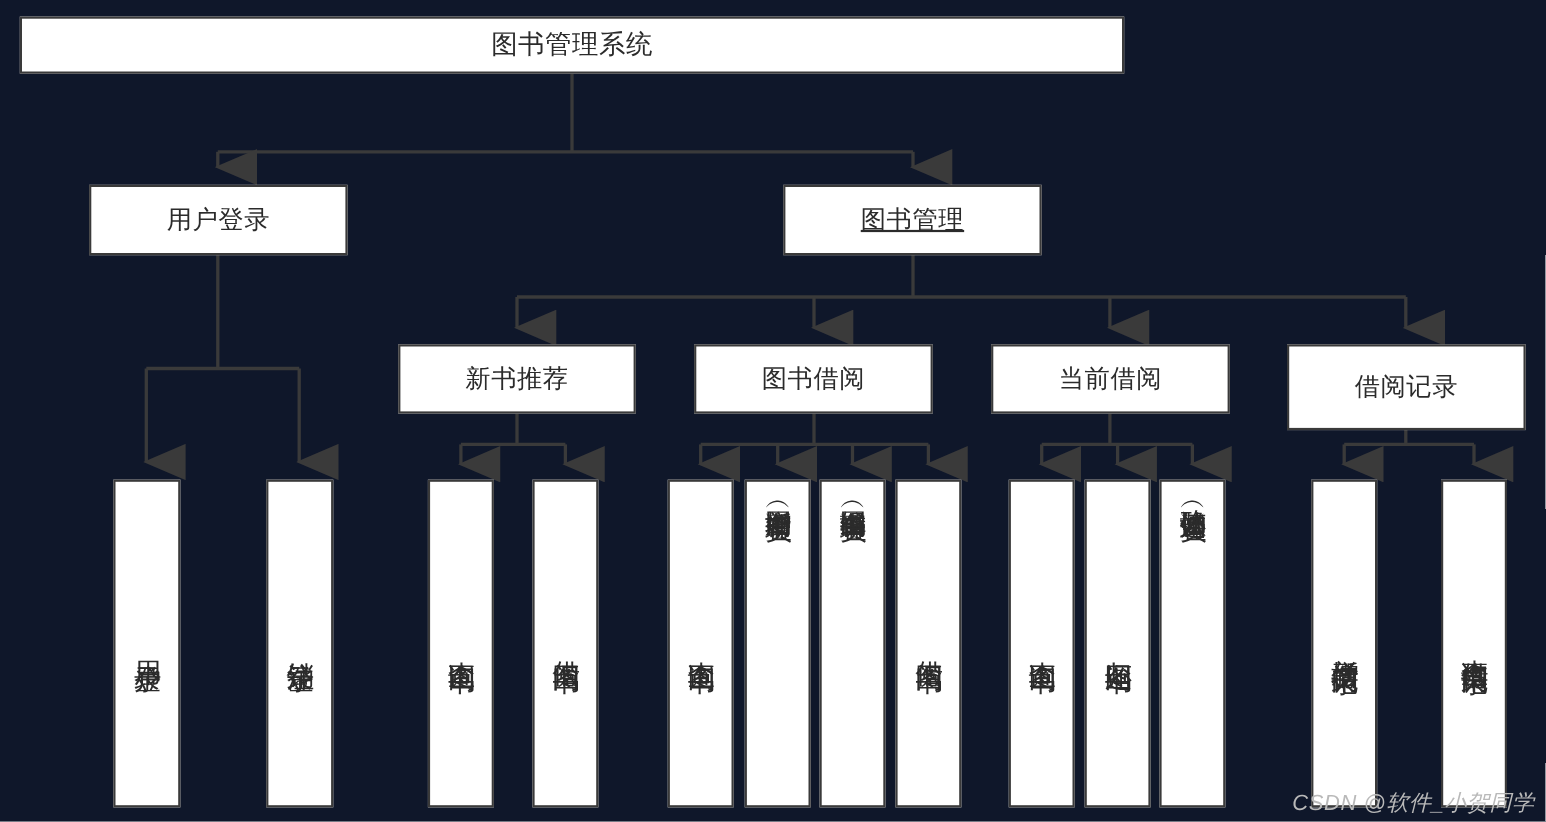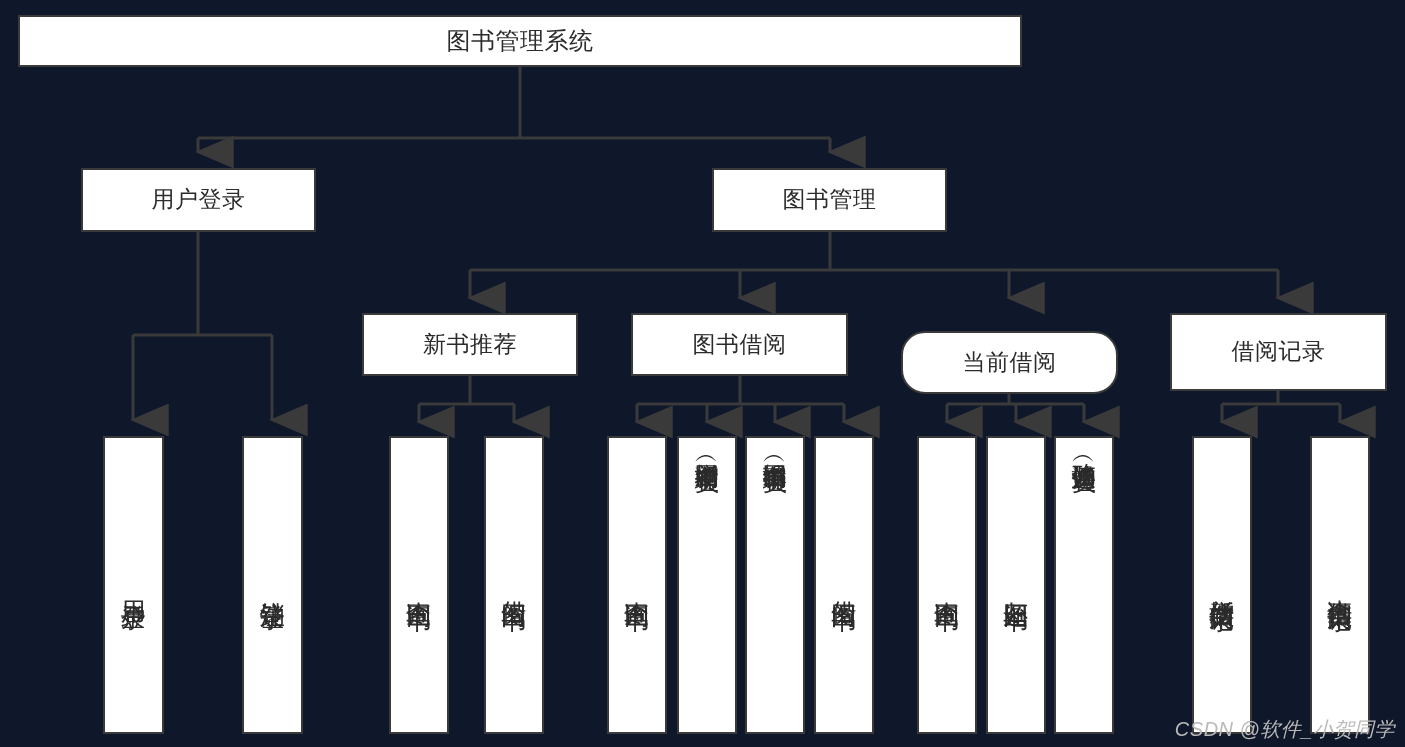--- a/index.html
+++ b/index.html
@@ -137,31 +137,31 @@
     </g>
   </svg>
 
   <div class="node h root" style="left:18px; top:15px; width:1004px; height:52px;">
     <span class="label">图书管理系统</span>
   </div>
 
   <div class="node h" style="left:81px; top:168px; width:235px; height:64px;">
     <span class="label">用户登录</span>
   </div>
-  <div class="node h" style="left:712px; top:168px; width:235px; height:64px;">
+  <div class="node h" style="left:712px; top:168px; width:235px; height:64px;text-decoration:underline;">
     <span class="label">图书管理</span>
   </div>
 
   <div class="node h" style="left:362px; top:313px; width:216px; height:63px;">
     <span class="label">新书推荐</span>
   </div>
   <div class="node h" style="left:631px; top:313px; width:217px; height:63px;">
     <span class="label">图书借阅</span>
   </div>
-  <div class="node h" style="left:901px; top:331px; width:217px; height:63px;border-radius:24px;">
+  <div class="node h" style="left:901px; top:313px; width:217px; height:63px;">
     <span class="label">当前借阅</span>
   </div>
   <div class="node h" style="left:1170px; top:313px; width:217px; height:78px;">
     <span class="label">借阅记录</span>
   </div>
 
   <div class="node v center" style="left:103px; top:436px; width:61px; height:298px;">
     <span class="label">用户登录</span>
   </div>
   <div class="node v center" style="left:242px; top:436px; width:61px; height:298px;">

